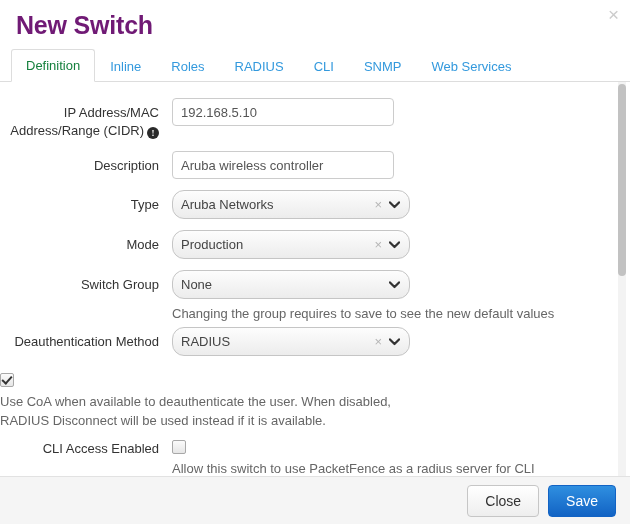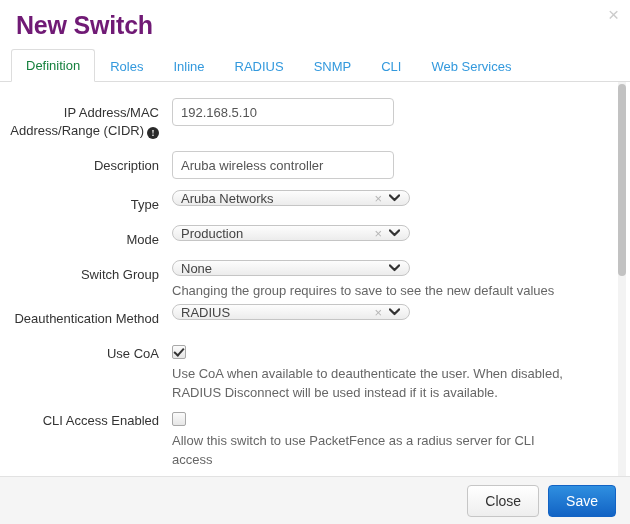--- a/index.html
+++ b/index.html
@@ -146,21 +146,21 @@
     font-size: 13px;
     color: #555555;
     background: #ffffff;
     outline: none;
   }
 
   
   .select-box {
     position: relative;
     width: 238px;
-    height: 16px;
+    height: 29px;
     box-sizing: border-box;
     border: 1px solid #c5c5c5;
     border-radius: 12px;
     background: linear-gradient(to bottom, #fdfdfd 0%, #ececec 100%);
     display: flex;
     align-items: center;
     cursor: pointer;
     overflow: hidden;
   }
   .select-value {
@@ -283,25 +283,25 @@
 
 <div class="modal">
 
   <div class="modal-header">
     <div class="modal-title">New Switch</div>
     <button class="close-btn">×</button>
   </div>
 
   <div class="tabs">
     <div class="tab active">Definition</div>
+    <div class="tab">Inline</div>
     <div class="tab">Roles</div>
-    <div class="tab">Inline</div>
     <div class="tab">RADIUS</div>
+    <div class="tab">CLI</div>
     <div class="tab">SNMP</div>
-    <div class="tab">CLI</div>
     <div class="tab">Web Services</div>
   </div>
 
   <div class="modal-body">
 
     <div class="form-row">
       <div class="form-label">
         <span>IP Address/MAC</span><br>
         <span>Address/Range (CIDR)</span><span class="info-icon">!</span>
       </div>
@@ -371,21 +371,20 @@
           <span class="select-caret">
             <svg class="caret-svg" width="11" height="8" viewBox="0 0 11 8">
                 <path d="M1 1.4 L5.5 6 L10 1.4" stroke="#333" stroke-width="2.2" fill="none" stroke-linecap="round" stroke-linejoin="round"></path>
               </svg>
           </span>
         </div>
       </div>
     </div>
 
     <div class="form-row tight">
-      <div class="form-label">Use CoA</div>
       <div class="form-control-col">
         <span class="cb checked"></span>
         <div class="help-text under">Use CoA when available to deauthenticate the user. When disabled, RADIUS Disconnect will be used instead if it is available.</div>
       </div>
     </div>
 
     <div class="form-row tight">
       <div class="form-label">CLI Access Enabled</div>
       <div class="form-control-col">
         <span class="cb"></span>

